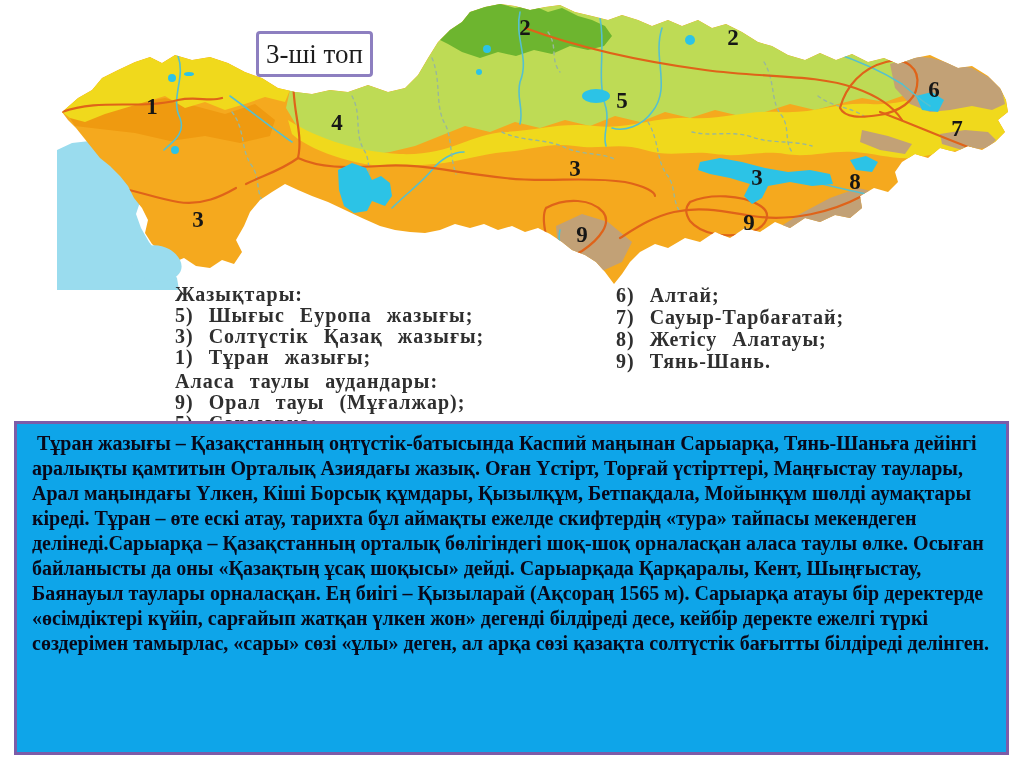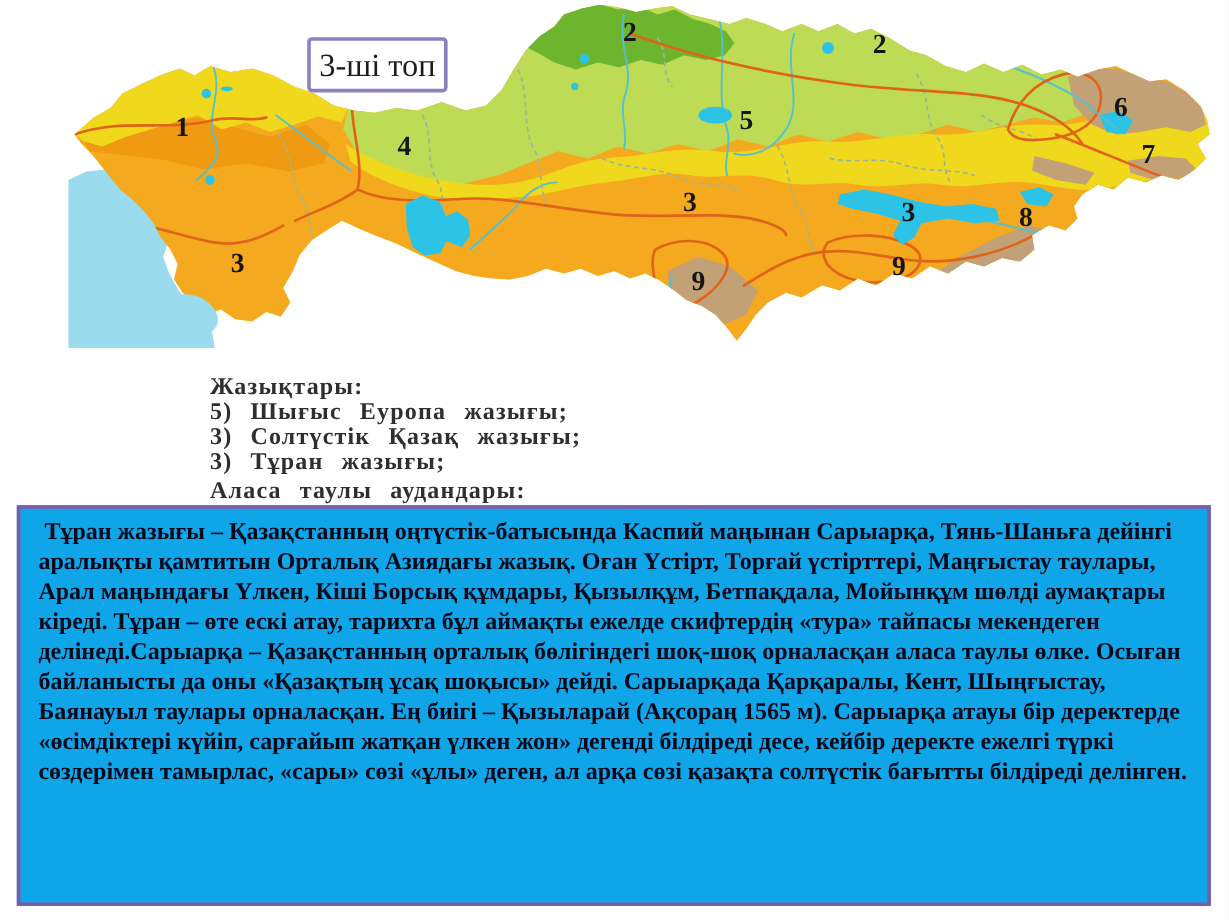--- a/index.html
+++ b/index.html
@@ -30,21 +30,21 @@
   
   .group-label{
     position:absolute;left:256px;top:31px;width:117px;height:46px;
     background:#ffffff;border:3px solid #8d7fc0;border-radius:4px;
     display:flex;align-items:center;justify-content:center;
     font-size:27px;color:#1c1c1c;box-sizing:border-box;
   }
   
   .legend-col{
     position:absolute;font-weight:bold;font-size:20px;color:#2f2f2f;
-    letter-spacing:1px;word-spacing:9px;line-height:21px;white-space:nowrap;margin-top:28px;
+    letter-spacing:1px;word-spacing:9px;line-height:21px;white-space:nowrap;
   }
   .legend-col div{height:21px;}
   #legend-plains{left:175px;top:284px;}
   #legend-low{left:175px;top:371px;}
   #legend-high{left:616px;top:284px;line-height:22px;}
   #legend-high div{height:22px;}
   
   .info-box{
     position:absolute;left:14px;top:421px;width:995px;height:334px;
     box-sizing:border-box;background:#0ea5e9;border:3px solid var(--c-purple);
@@ -172,31 +172,38 @@
   <div class="group-label">
     <span>3-ші топ</span>
   </div>
 
   <div class="legend-col" id="legend-plains">
     <div>Жазықтары:</div>
     <div>
 
     <div>5) Шығыс Еуропа жазығы;</div>
         <div>3) Солтүстік Қазақ жазығы;</div>
-        <div>3) Тұран жазығы;</div>
+        <div>1) Тұран жазығы;</div>
       </div>
   </div>
 
   <div class="legend-col" id="legend-low">
     <div>Аласа таулы аудандары:</div>
     <div>
 
     <div>9) Орал тауы (Мұғалжар);</div>
         <div>5) Сарыарқа:</div>
       </div>
   </div>
 
   <div class="legend-col" id="legend-high">
+    <div>
+
+    <div>6) Алтай;</div>
+        <div>7) Сауыр-Тарбағатай;</div>
+        <div>8) Жетісу Алатауы;</div>
+        <div>9) Тянь-Шань.</div>
+      </div>
   </div>
 
   <div class="info-box"> Тұран жазығы – Қазақстанның оңтүстік-батысында Каспий маңынан Сарыарқа, Тянь-Шаньға дейінгі аралықты қамтитын Орталық Азиядағы жазық. Оған Үстірт, Торғай үстірттері, Маңғыстау таулары, Арал маңындағы Үлкен, Кіші Борсық құмдары, Қызылқұм, Бетпақдала, Мойынқұм шөлді аумақтары кіреді. Тұран – өте ескі атау, тарихта бұл аймақты ежелде скифтердің «тура» тайпасы мекендеген делінеді.Сарыарқа – Қазақстанның орталық бөлігіндегі шоқ-шоқ орналасқан аласа таулы өлке. Осыған байланысты да оны «Қазақтың ұсақ шоқысы» дейді. Сарыарқада Қарқаралы, Кент, Шыңғыстау, Баянауыл таулары орналасқан. Ең биігі – Қызыларай (Ақсораң 1565 м). Сарыарқа атауы бір деректерде «өсімдіктері күйіп, сарғайып жатқан үлкен жон» дегенді білдіреді десе, кейбір деректе ежелгі түркі сөздерімен тамырлас, «сары» сөзі «ұлы» деген, ал арқа сөзі қазақта солтүстік бағытты білдіреді делінген.</div>
 
 </div>
 
 </body></html>

